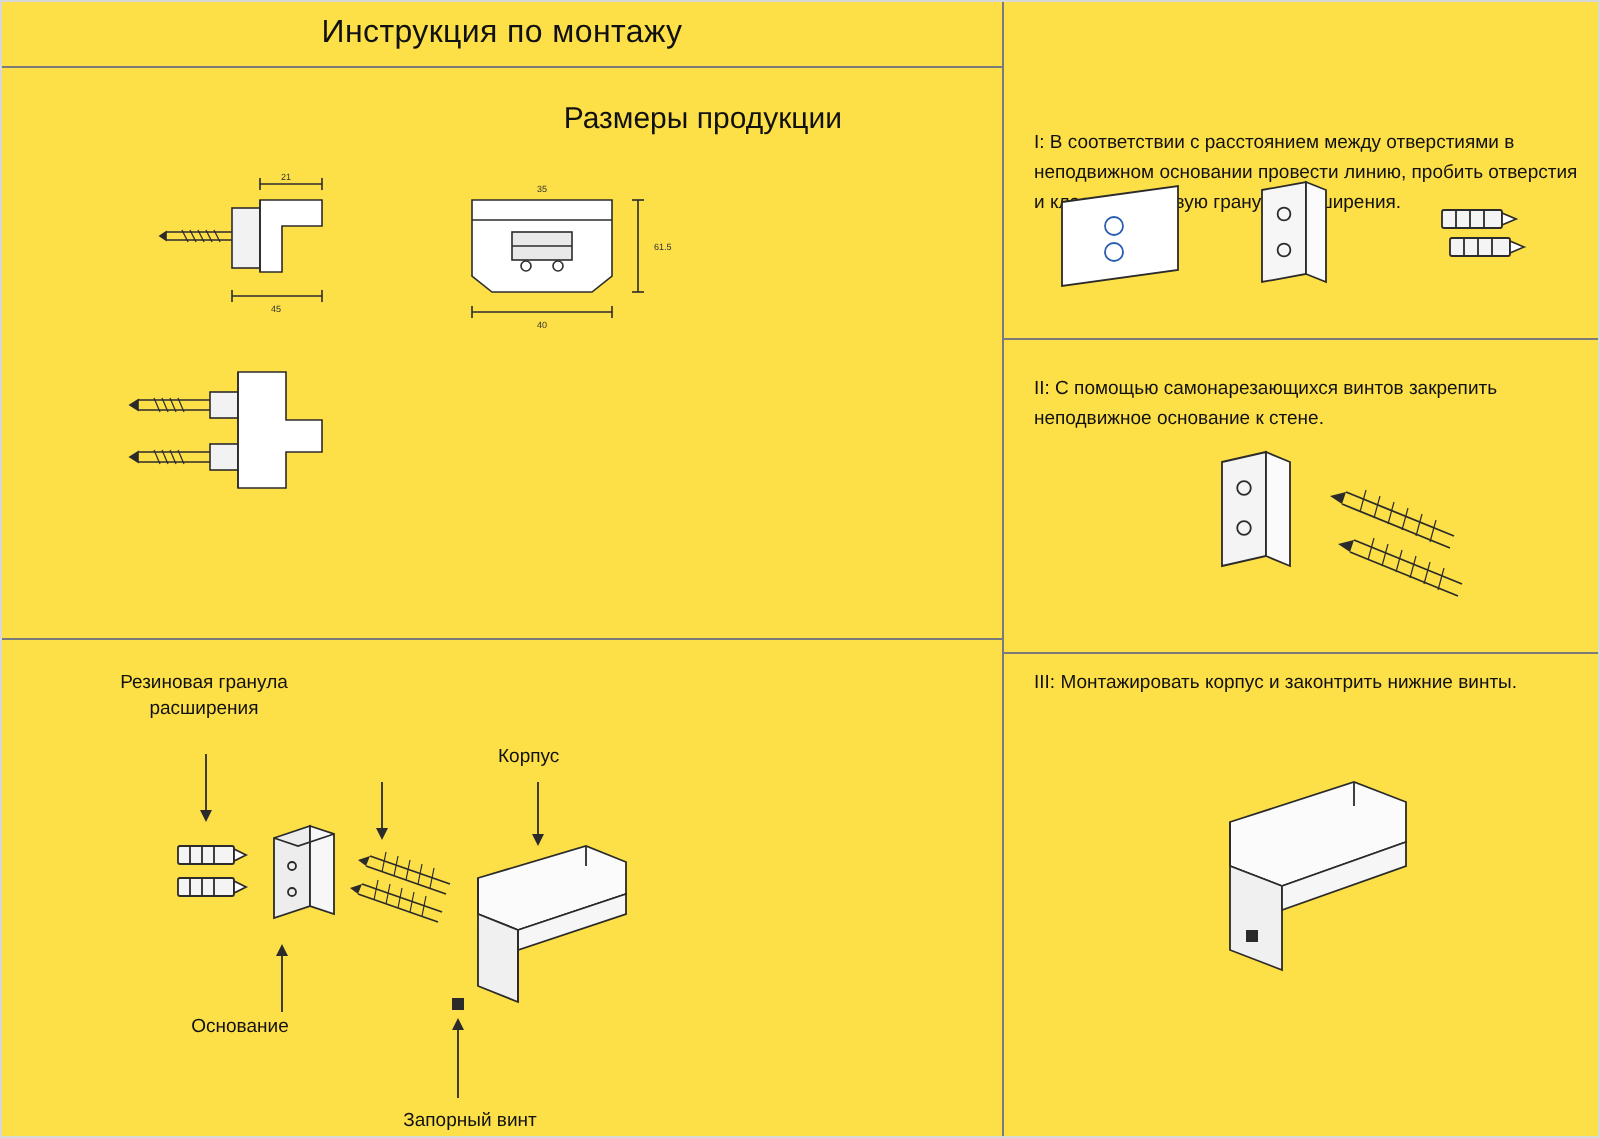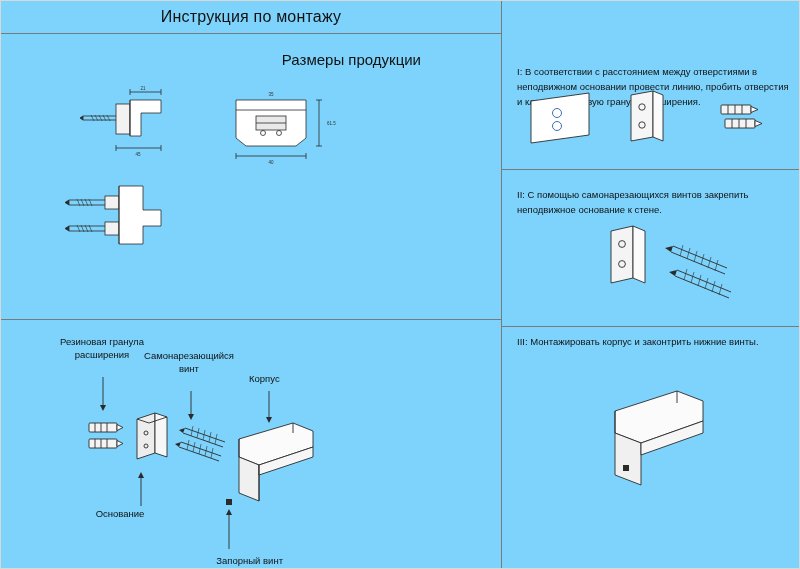--- a/index.html
+++ b/index.html
@@ -8,21 +8,21 @@
     background: #ffffff;
   }
   body {
     font-family: "Liberation Sans", sans-serif;
     color: #1a1a1a;
   }
   #page {
     position: relative;
     width: 800px;
     height: 569px;
-    background: #7dd3fc;
+    background: #fde047;
     overflow: hidden;
     border: 1px solid #d8d8d8;
     box-sizing: border-box;
   }
 
   
   .v-divider {
     position: absolute;
     left: 500px;
     top: 0;
@@ -106,21 +106,21 @@
   .callout {
     position: absolute;
     font-size: 9.5px;
     line-height: 13px;
     color: #111;
   }
   .lbl-granule { left: 46px; top: 334px; width: 110px; text-align: center; }
   .lbl-screw   { left: 140px; top: 348px; width: 96px; text-align: center; }
   .lbl-body    { left: 248px; top: 371px; width: 60px; text-align: left; }
   .lbl-base    { left: 84px; top: 506px; width: 70px; text-align: center; }
-  .lbl-lock    { left: 186px; top: 553px; width: 96px; text-align: right; }
+  .lbl-lock    { left: 186px; top: 553px; width: 96px; text-align: center; }
   svg { display: block; overflow: visible; }
 </style>
 </head>
 <body>
 
 <div id="page">
 
   <div class="v-divider"></div>
   <div class="h-divider-left-1"></div>
   <div class="h-divider-right-1"></div>
@@ -205,21 +205,20 @@
         <text x="82" y="4" text-anchor="middle">21</text>
         <text x="77" y="70" text-anchor="middle">45</text>
         <text x="210" y="10" text-anchor="middle">35</text>
         <text x="266" y="39">61.5</text>
         <text x="210" y="78" text-anchor="middle">40</text>
       </g>
     </svg>
   </div>
 
   <div class="callout lbl-granule">Резиновая гранула расширения</div>
-  <div class="callout lbl-screw">Самонарезающийся винт</div>
   <div class="callout lbl-body">Корпус</div>
   <div class="callout lbl-base">Основание</div>
   <div class="callout lbl-lock">Запорный винт</div>
 
   <div class="art" style="left:40px; top:360px;">
     <svg width="340" height="200" viewBox="0 0 340 200">
       <g fill="none" stroke="#2b2b2b" stroke-width="0.9">
 
         <line x1="62" y1="16" x2="62" y2="46"></line>
         <path d="M62 50 L59 44 L65 44 Z" fill="#2b2b2b" stroke="none"></path>

